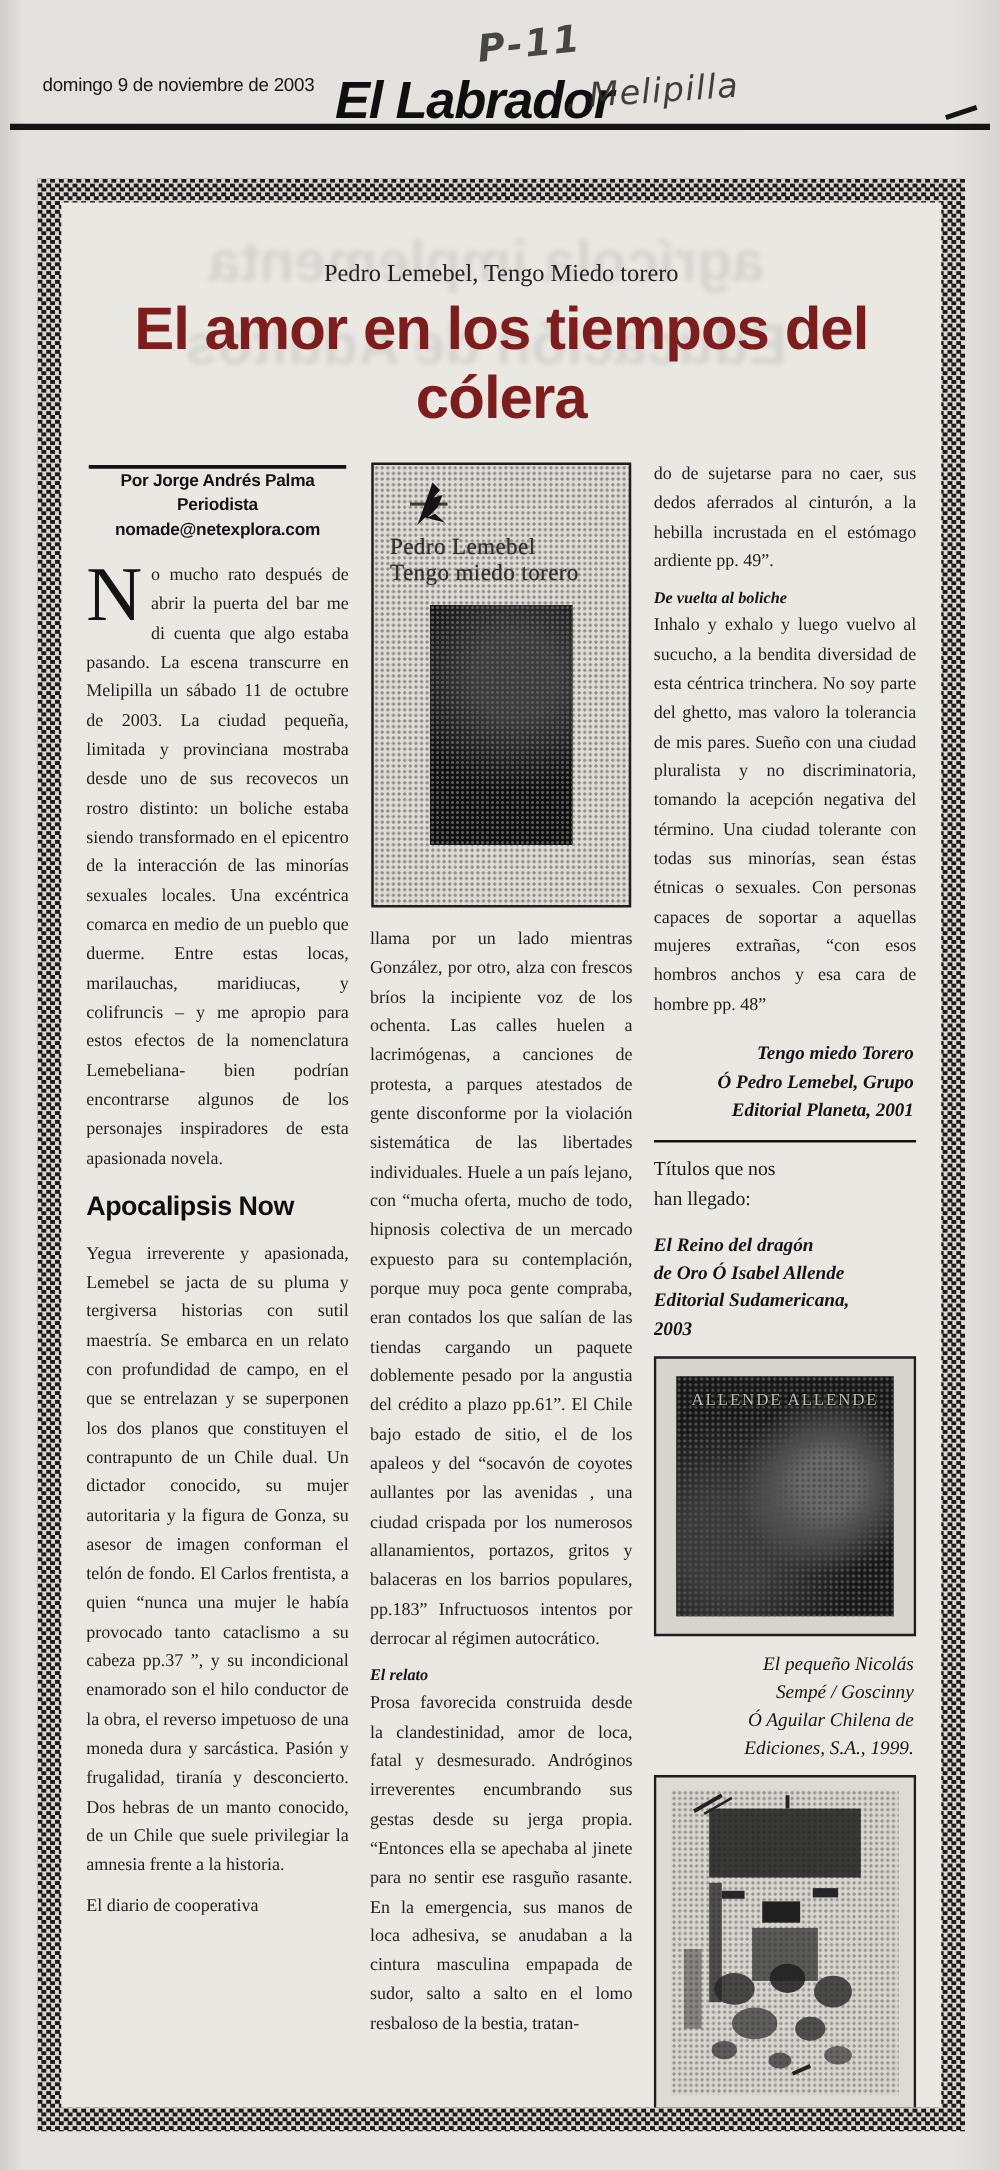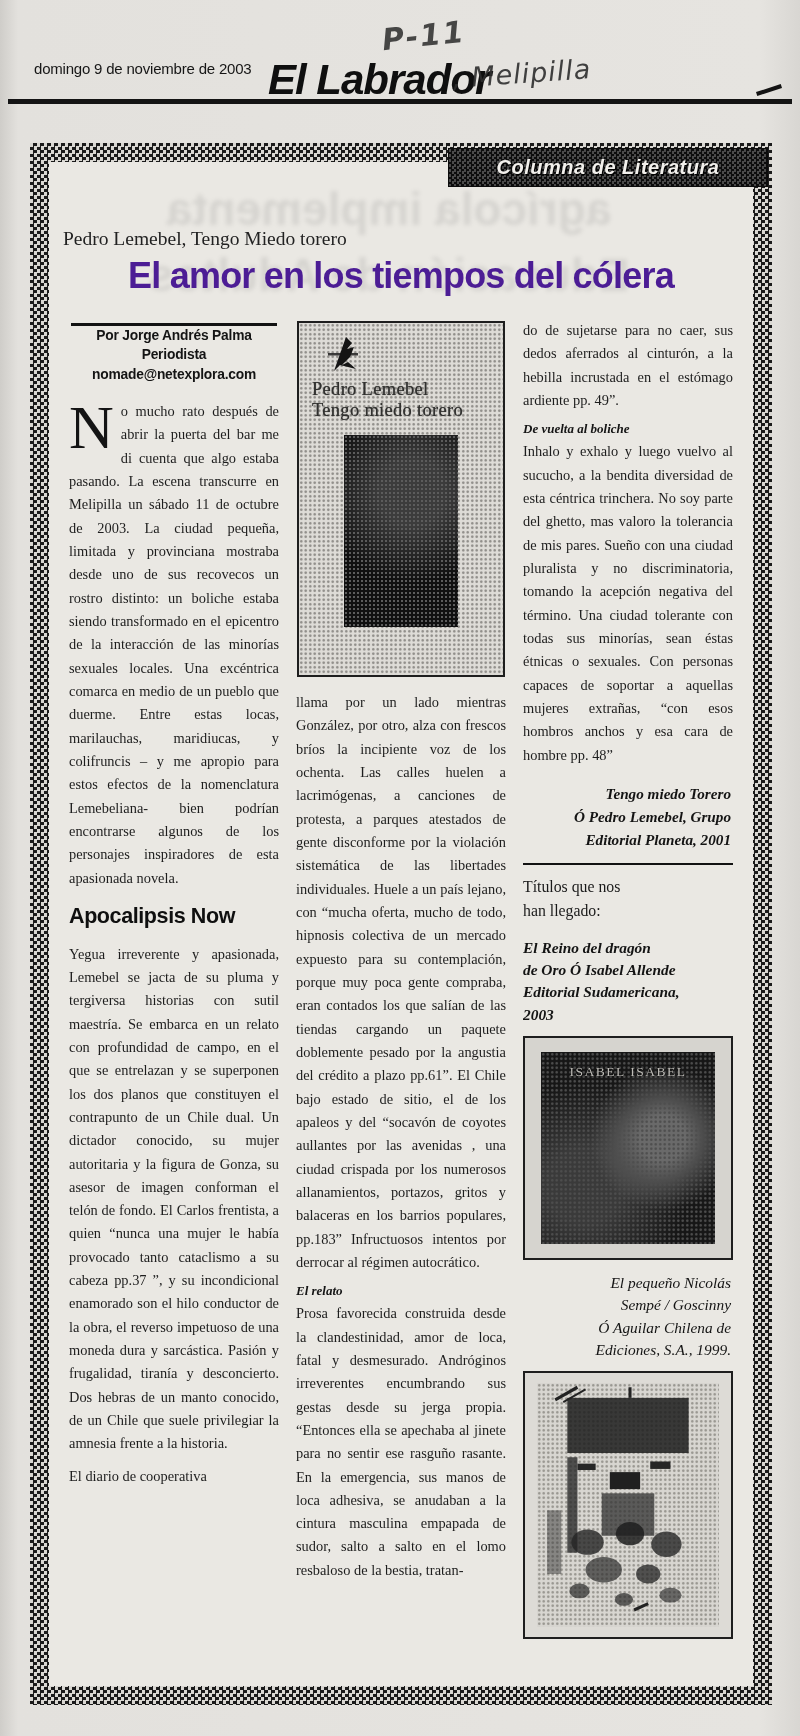--- a/index.html
+++ b/index.html
@@ -47,24 +47,24 @@
   .banner {
     position:absolute; top:5px; right:4px; z-index:3; width:320px; height:39px;
     background:repeating-conic-gradient(#0c0c0c 0% 25%, #4a4a4a 0% 50%) 0 0/5px 5px;
     display:flex; align-items:center; justify-content:center;
     border:1px solid #0c0c0c;
   }
   .banner-label {
     font-family:"Liberation Sans", sans-serif; font-style:italic; font-weight:bold; font-size:20px;
     color:#f2f0ec; letter-spacing:.5px; text-shadow:1px 1px 0 #000;
   }
-  .kicker { position:relative; z-index:1; font-size:19.5px; color:#222; margin-top:36px; }
+  .kicker { position:relative; z-index:1; text-align:center; font-size:19.5px; color:#222; margin-top:17px; }
   .headline {
     position:relative; z-index:1; text-align:center;
-    font-family:"Liberation Sans", sans-serif; font-weight:bold; font-size:36px; letter-spacing:-0.8px; color:#4c1d95; margin-top:5px;
+    font-family:"Liberation Sans", sans-serif; font-weight:bold; font-size:48px; letter-spacing:-0.8px; color:#7f1d1d; margin-top:5px;
   }
   
   .columns {
     position:relative; z-index:1; display:grid; grid-template-columns:1fr 1fr 1fr; gap:0 17px;
     margin:22px 6px 0 6px; height:1372px; overflow:hidden;
   }
   .col { overflow:hidden; }
   .byline-box {
     border-top:3px solid #121212; margin:4px 2px 16px 2px; padding-top:0; text-align:center;
     font-family:"Liberation Sans", sans-serif; font-weight:bold; font-size:13.8px; line-height:1.4; color:#141414; letter-spacing:-0.2px;
@@ -129,23 +129,20 @@
   <div class="header">
     <div class="pencil-num">P-11</div>
     <div class="date">domingo 9 de noviembre de 2003</div>
     <div class="masthead">El Labrador</div>
     <div class="hand-city">, Melipilla</div>
     <div class="head-rule"></div>
     <div class="rule-tick"></div>
   </div>
 
   <div class="frame">
-    <div class="banner">
-      <span class="banner-label">Columna de Literatura</span>
-    </div>
 
     <div class="inner">
       <div class="ghost ghost1">agrícola implementa</div>
       <div class="ghost ghost2">Educación de Adultos</div>
 
       <div class="kicker">Pedro Lemebel, Tengo Miedo torero</div>
       <div class="headline">El amor en los tiempos del cólera</div>
 
       <div class="columns">
 
@@ -191,21 +188,21 @@
             <div>han llegado:</div>
           </div>
           <div class="caption-left">
             <div>El Reino del dragón</div>
             <div>de Oro Ó Isabel Allende</div>
             <div>Editorial Sudamericana,</div>
             <div>2003</div>
           </div>
           <div class="book2">
             <div class="book2-img">
-              <span class="book2-title">ISABEL ISABEL</span>
+              <span class="book2-title">ALLENDE ALLENDE</span>
             </div>
           </div>
           <div class="caption-right">
             <div>El pequeño Nicolás</div>
             <div>Sempé / Goscinny</div>
             <div>Ó Aguilar Chilena de</div>
             <div>Ediciones, S.A., 1999.</div>
           </div>
           <div class="book3">
             <div class="book3-inner">

